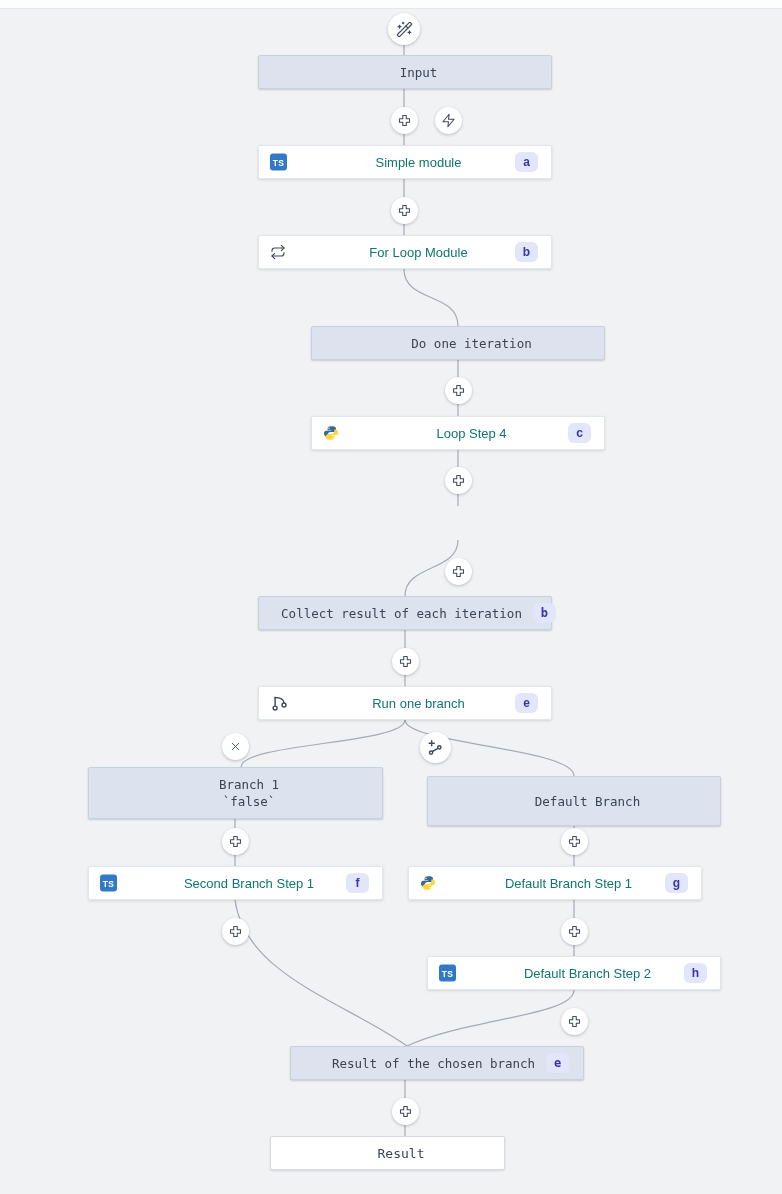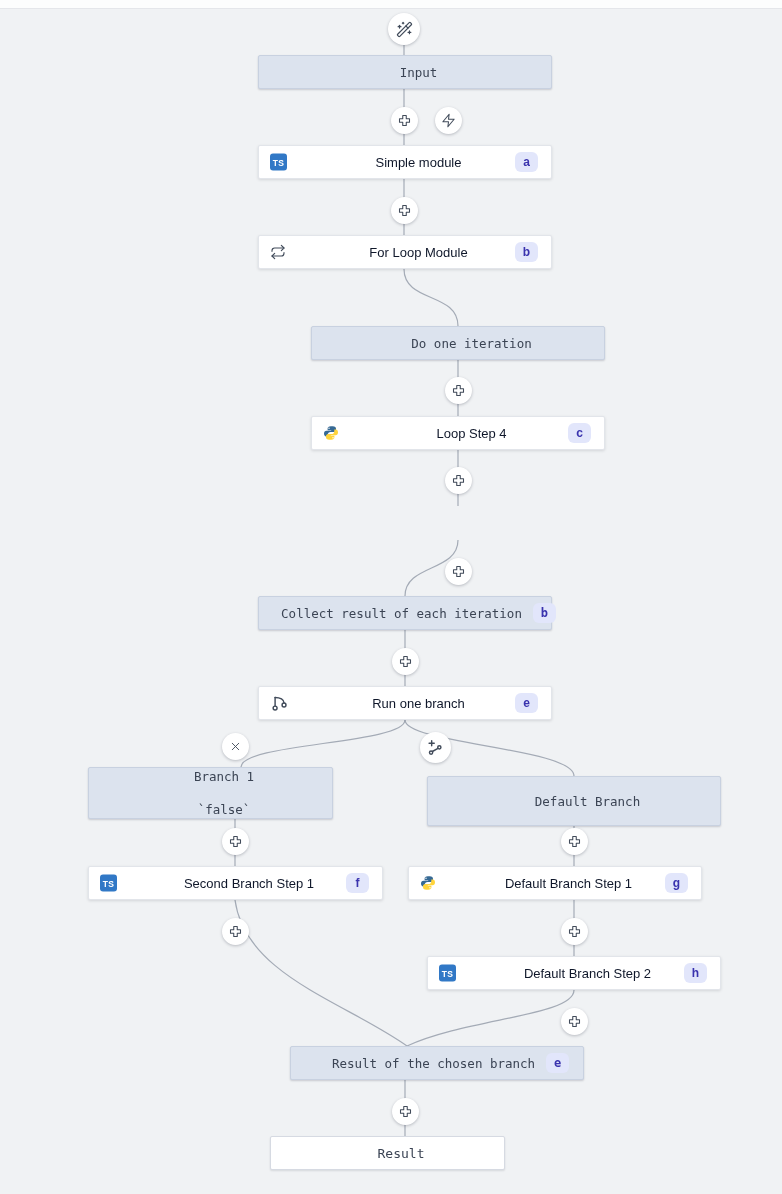--- a/index.html
+++ b/index.html
@@ -7,21 +7,21 @@
   .page{position:relative;width:782px;height:1194px;background:#f0f2f4;overflow:hidden;}
   .topbar{position:absolute;left:0;top:0;width:782px;height:8px;background:#fcfdfd;border-bottom:1px solid #e4e6ea;z-index:4;}
   .wires{position:absolute;left:0;top:0;z-index:0;}
   .wires path{stroke:#a4abb6;stroke-width:1.2;fill:none;}
 
   .node{position:absolute;box-sizing:border-box;display:flex;align-items:center;justify-content:center;z-index:1;border-radius:2px;padding-left:27px;}
   .virtual{background:#dce3ee;border:1px solid #c8d1e0;box-shadow:0 1px 2px rgba(15,23,42,.18);
            font-family:"DejaVu Sans Mono","Liberation Mono",monospace;font-size:12.5px;color:#3b4454;}
   .virtual .vlabel{white-space:nowrap;}
   .module{background:#ffffff;border:1px solid #e2e5ea;box-shadow:0 1px 3px rgba(15,23,42,.13);}
-  .mod-label{font-size:13px;color:#0f172a;white-space:nowrap;}
+  .mod-label{font-size:13px;color:#0f766e;white-space:nowrap;}
   .white-virtual{background:#ffffff;border:1px solid #d6dae2;box-shadow:0 1px 2px rgba(15,23,42,.12);
            font-family:"DejaVu Sans Mono","Liberation Mono",monospace;font-size:13px;color:#3b4454;}
   .two-line{flex-direction:column;line-height:17px;}
 
   .badge{min-width:23px;height:20px;padding:0 4px;box-sizing:border-box;border-radius:6px;background:#e2e6fb;color:#3a33ae;
          font-weight:700;font-size:12px;display:flex;align-items:center;justify-content:center;}
   .badge-right{position:absolute;right:13px;top:50%;transform:translateY(-50%);}
   .badge-inline{margin-left:11px;}
 
   .left-icon{position:absolute;left:11px;top:50%;transform:translateY(-50%);display:flex;align-items:center;}
@@ -186,21 +186,21 @@
   <div class="circle c31" style="left:419.5px;top:731.5px;">
     <svg class="ico" width="17" height="17" viewBox="0 0 20 20" stroke-width="1.5">
       <path d="M5.5 2 v6"></path>
         <path d="M2.5 5 h6"></path>
       <circle cx="4.8" cy="16" r="1.9"></circle>
       <circle cx="14.5" cy="9.8" r="1.9"></circle>
       <path d="M6.3 14.7 12.9 11"></path>
     </svg>
   </div>
 
-  <div class="node virtual two-line" style="left:88px;top:767px;width:245px;height:52px;justify-content:space-between;">
+  <div class="node virtual two-line" style="left:88px;top:767px;width:295px;height:52px;">
     <span class="vlabel">Branch 1</span>
     <span class="vlabel">`false`</span>
   </div>
 
   <div class="node virtual" style="left:427px;top:776px;width:294px;height:50px;">
     <span class="vlabel">Default Branch</span>
   </div>
 
   <div class="circle c27" style="left:221.5px;top:827.5px;">
     <svg width="15" height="15" viewBox="0 0 24 24">

